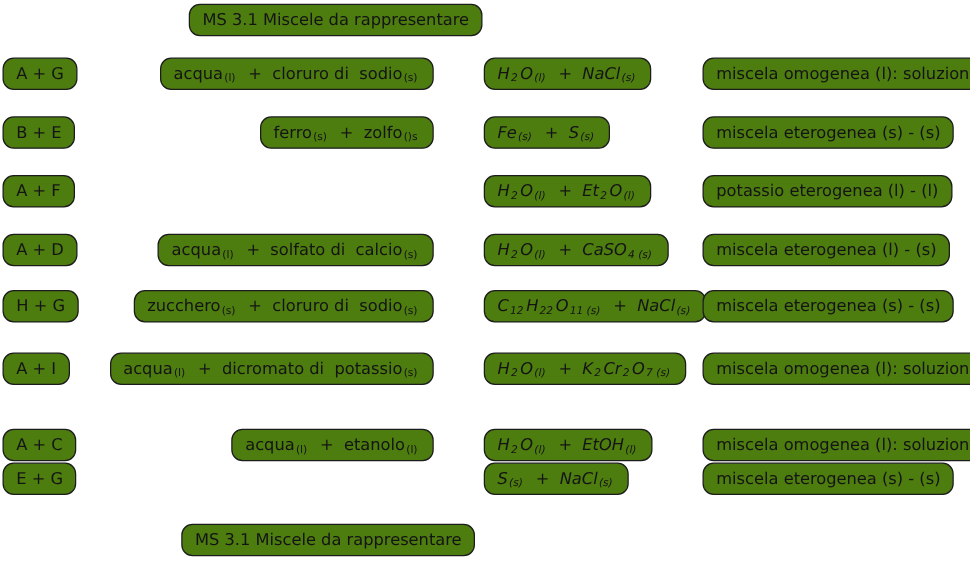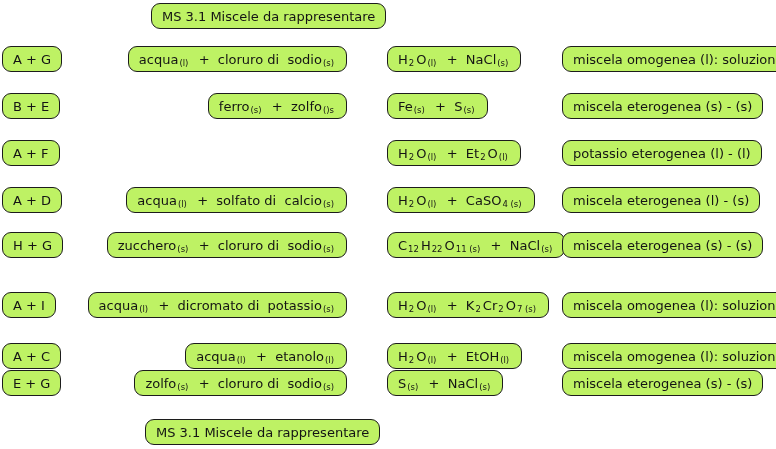--- a/index.html
+++ b/index.html
@@ -16,21 +16,21 @@
     color: #141414;
     overflow: hidden;
   }
   .box {
     position: absolute;
     display: flex;
     align-items: center;
     height: 26px;
     padding: 0 10px;
     box-sizing: border-box;
-    background: #bef264;
+    background: #4d7c0f;
     border: 1.5px solid #1c1c1c;
     border-radius: 9px;
     font-size: 13px;
     white-space: pre;
     line-height: 1;
   }
   .box span { white-space: pre; }
   sub {
     font-size: 8.5px;
     line-height: 0;
@@ -39,21 +39,21 @@
     white-space: pre;
   }
   .row {
     position: absolute;
     left: 0;
     width: 776px;
     height: 26px;
   }
   .c1 { left: 2px; justify-content: flex-end; }
   .c2 { right: 429px; }   
-  .c3 { left: 387px; }
+  .c3 { left: 387px; font-style: italic; }
   .c4 { left: 562px; }
   .title-top    { left: 151px; top: 3px; }
   .title-bottom { left: 145px; top: 419px; }
 </style>
 </head>
 <body>
 
 <div class="canvas">
 
   <div class="box title-top">
@@ -87,37 +87,36 @@
     <div class="box c4"><span>miscela eterogenea (l) - (s)</span></div>
   </div>
 
   <div class="row" style="top:232px">
     <div class="box c2"><span>zucchero<sub>(s)</sub>  +  cloruro di  sodio<sub>(s)</sub></span></div>
     <div class="box c1"><span>H + G</span></div>
     <div class="box c3"><span>C<sub>12</sub>H<sub>22</sub>O<sub>11 (s)</sub>  +  NaCl<sub>(s)</sub></span></div>
     <div class="box c4"><span>miscela eterogenea (s) - (s)</span></div>
   </div>
 
-  <div class="row" style="top:292px">
+  <div class="row" style="top:282px">
     <div class="box c1"><span>A + I</span></div>
     <div class="box c2"><span>acqua<sub>(l)</sub>  +  dicromato di  potassio<sub>(s)</sub></span></div>
     <div class="box c3"><span>H<sub>2</sub>O<sub>(l)</sub>  +  K<sub>2</sub>Cr<sub>2</sub>O<sub>7 (s)</sub></span></div>
     <div class="box c4"><span>miscela omogenea (l): soluzione</span></div>
   </div>
 
   <div class="row" style="top:343px">
     <div class="box c1"><span>A + C</span></div>
     <div class="box c2"><span>acqua<sub>(l)</sub>  +  etanolo<sub>(l)</sub></span></div>
     <div class="box c3"><span>H<sub>2</sub>O<sub>(l)</sub>  +  EtOH<sub>(l)</sub></span></div>
     <div class="box c4"><span>miscela omogenea (l): soluzione</span></div>
   </div>
 
   <div class="row" style="top:370px">
     <div class="box c1"><span>E + G</span></div>
-    <div class="box c2"><span>zolfo<sub>(s)</sub>  +  cloruro di  sodio<sub>(s)</sub></span></div>
     <div class="box c3"><span>S<sub>(s)</sub>  +  NaCl<sub>(s)</sub></span></div>
     <div class="box c4"><span>miscela eterogenea (s) - (s)</span></div>
   </div>
 
   <div class="box title-bottom">
     <span>MS 3.1 Miscele da rappresentare</span>
   </div>
 
 </div>
 

